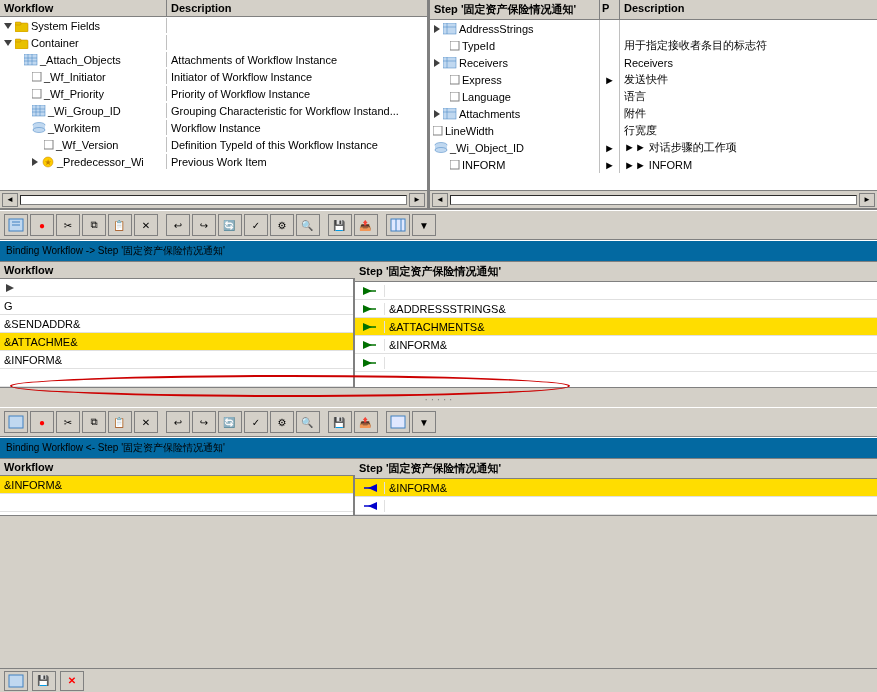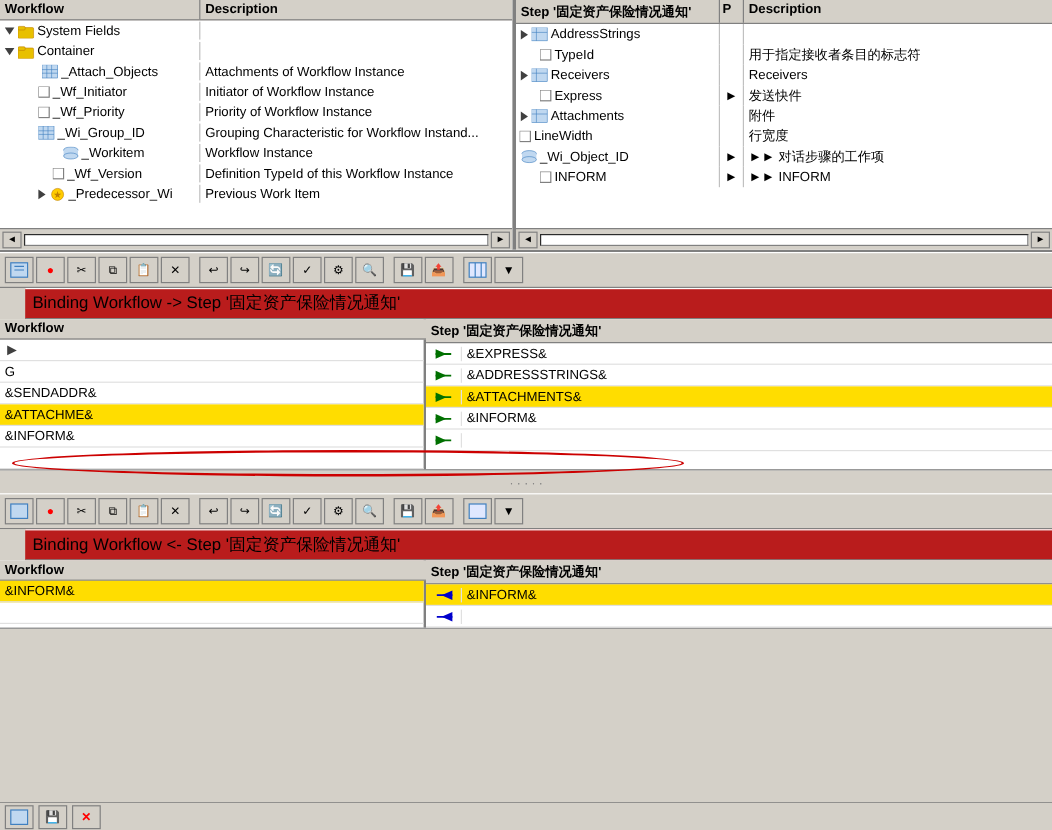--- a/index.html
+++ b/index.html
@@ -211,27 +211,26 @@
     }
     .toolbar-separator { width: 4px; }
 
     
     .binding-section {
       background: #d4d0c8;
       margin-bottom: 4px;
     }
 
     .binding-header {
-      background: #b91c1c;
+      background: #0369a1;
       padding: 3px 6px;
-      font-size: 14px;
+      font-size: 10px;
       font-weight: normal;
       border-top: 1px solid #ffffff;
       border-bottom: 1px solid #808080;
-      margin-left: 21px;
     }
 
     .binding-table {
       display: flex;
       background: #fff;
       border-bottom: 1px solid #808080;
     }
 
     .binding-left-header {
       background: #d4d0c8;
@@ -351,21 +350,21 @@
             <rect x="0" y="3" width="13" height="9" rx="1" fill="#e8c000" stroke="#c08000" stroke-width="0.5"></rect>
             <rect x="0" y="2" width="6" height="3" rx="1" fill="#e8c000" stroke="#c08000" stroke-width="0.5"></rect>
           </svg>
           <span>Container</span>
         </div>
         <div class="tree-cell-desc"></div>
       </div>
 
 
       <div class="tree-row">
-        <div class="tree-cell-name indent2" style="padding-left:35px">
+        <div class="tree-cell-name indent2" style="padding-left:24px">
           <svg width="14" height="12" style="margin-right:2px;flex-shrink:0">
             <rect x="0" y="0" width="13" height="11" fill="#c0d8f0" stroke="#4080c0" stroke-width="0.5"></rect>
             <line x1="4" y1="0" x2="4" y2="11" stroke="#4080c0" stroke-width="0.5"></line>
             <line x1="8" y1="0" x2="8" y2="11" stroke="#4080c0" stroke-width="0.5"></line>
             <line x1="0" y1="4" x2="13" y2="4" stroke="#4080c0" stroke-width="0.5"></line>
             <line x1="0" y1="7" x2="13" y2="7" stroke="#4080c0" stroke-width="0.5"></line>
           </svg>
           <span>_Attach_Objects</span>
         </div>
         <div class="tree-cell-desc">Attachments of Workflow Instance</div>
@@ -399,21 +398,21 @@
             <line x1="8" y1="0" x2="8" y2="11" stroke="#4080c0" stroke-width="0.5"></line>
             <line x1="0" y1="4" x2="13" y2="4" stroke="#4080c0" stroke-width="0.5"></line>
             <line x1="0" y1="7" x2="13" y2="7" stroke="#4080c0" stroke-width="0.5"></line>
           </svg>
           <span>_Wi_Group_ID</span>
         </div>
         <div class="tree-cell-desc">Grouping Characteristic for Workflow Instand...</div>
       </div>
 
       <div class="tree-row">
-        <div class="tree-cell-name" style="padding-left:52px">
+        <div class="tree-cell-name" style="padding-left:32px">
           <svg width="14" height="12" style="margin-right:2px;flex-shrink:0">
             <ellipse cx="7" cy="3" rx="6" ry="2.5" fill="#c0d8f0" stroke="#4080c0" stroke-width="0.5"></ellipse>
             <rect x="1" y="3" width="12" height="5" fill="#c0d8f0" stroke="#4080c0" stroke-width="0"></rect>
             <ellipse cx="7" cy="8" rx="6" ry="2.5" fill="#c0d8f0" stroke="#4080c0" stroke-width="0.5"></ellipse>
           </svg>
           <span>_Workitem</span>
         </div>
         <div class="tree-cell-desc">Workflow Instance</div>
       </div>
 
@@ -496,20 +495,30 @@
         <div class="right-cell-step" style="padding-left:20px">
           <svg width="10" height="10" style="margin-right:2px;flex-shrink:0">
             <rect x="0" y="0" width="9" height="9" fill="white" stroke="#808080" stroke-width="1"></rect>
           </svg>
           <span>Express</span>
         </div>
         <div class="right-cell-p">►</div>
         <div class="right-cell-desc">发送快件</div>
       </div>
 
+      <div class="right-row">
+        <div class="right-cell-step" style="padding-left:20px">
+          <svg width="10" height="10" style="margin-right:2px;flex-shrink:0">
+            <rect x="0" y="0" width="9" height="9" fill="white" stroke="#808080" stroke-width="1"></rect>
+          </svg>
+          <span>Language</span>
+        </div>
+        <div class="right-cell-p"></div>
+        <div class="right-cell-desc">语言</div>
+      </div>
 
       <div class="right-row">
         <div class="right-cell-step">
           <span class="expand-tri" style="margin-right:3px"></span>
           <svg width="14" height="12" style="margin-right:2px;flex-shrink:0">
             <rect x="0" y="0" width="13" height="11" fill="#c0d8f0" stroke="#4080c0" stroke-width="0.5"></rect>
             <line x1="4" y1="0" x2="4" y2="11" stroke="#4080c0" stroke-width="0.5"></line>
             <line x1="0" y1="4" x2="13" y2="4" stroke="#4080c0" stroke-width="0.5"></line>
           </svg>
           <span>Attachments</span>
@@ -631,21 +640,20 @@
         <div class="binding-right-step-col">Step '固定资产保险情况通知'</div>
       </div>
 
       <div class="binding-row" style="display:flex">
         <div style="width:30px;display:flex;align-items:center;justify-content:center;border-right:1px solid #e0e0e0;flex-shrink:0;">
           <svg width="16" height="12">
               <polygon points="1,2 10,6 1,10" fill="#007000"></polygon>
               <line x1="1" y1="6" x2="14" y2="6" stroke="#007000" stroke-width="1.5"></line>
             </svg>
         </div>
-        <div style="flex:1;padding-left:4px;display:flex;align-items:center;">&amp;EXPRESS&amp;</div>
       </div>
 
 
       <div class="binding-row" style="display:flex">
         <div style="width:30px;display:flex;align-items:center;justify-content:center;border-right:1px solid #e0e0e0;flex-shrink:0;">
           <svg width="16" height="12">
               <polygon points="1,2 10,6 1,10" fill="#007000"></polygon>
               <line x1="1" y1="6" x2="14" y2="6" stroke="#007000" stroke-width="1.5"></line>
             </svg>
         </div>

